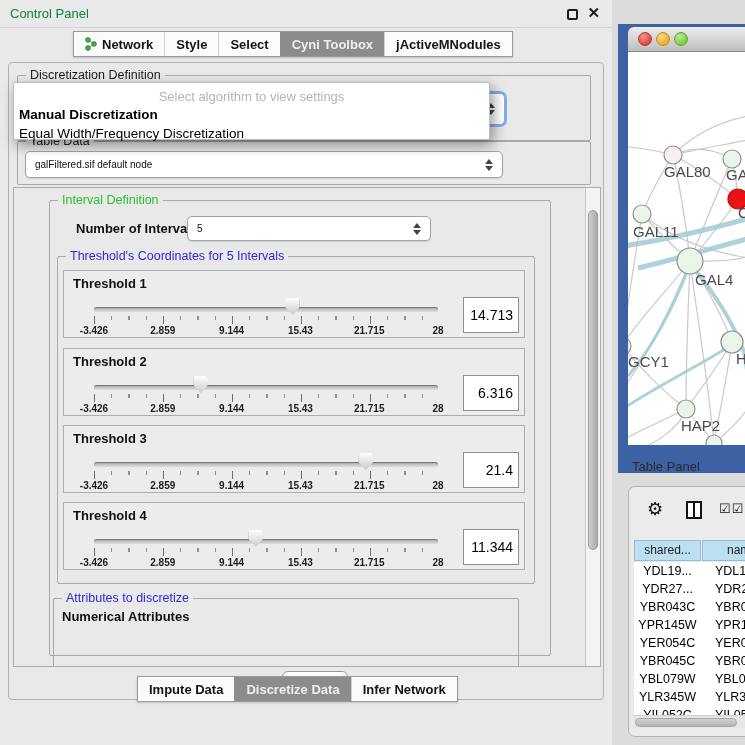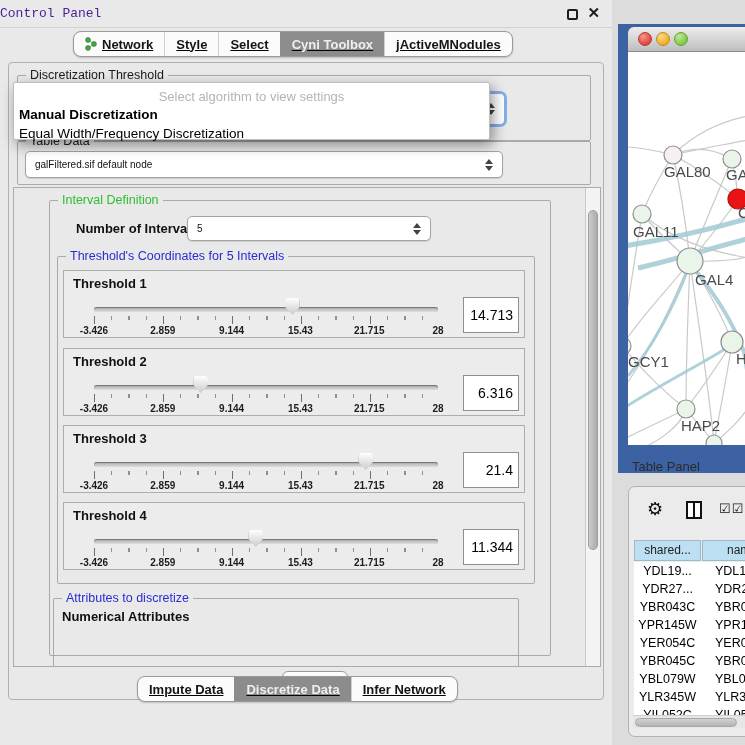--- a/index.html
+++ b/index.html
@@ -3,26 +3,26 @@
 <meta charset="utf-8">
 <style>
   * { box-sizing: border-box; margin: 0; padding: 0; }
   html,body { width:745px; height:745px; overflow:hidden; }
   body { font-family:"Liberation Sans", sans-serif; background:#DCDCDC; position:relative; }
   .abs { position:absolute; }
 
   
   .cp { left:0; top:0; width:612px; height:745px; background:#E9E9E9; }
   .cp-titlebar { left:0; top:0; width:612px; height:28px; background:#E9E9E9; border-bottom:1px solid #D2D2D2; }
-  .cp-title { left:0; top:0; line-height:28px; font-size:13px; color:#4c1d95;font-family:Liberation Mono, monospace; }
+  .cp-title { left:10px; top:0; line-height:28px; font-size:13px; color:#15803d; }
   .float-icon { right:34px; top:9px; width:11px; height:11px; border:2px solid #1c1c1c; border-radius:2px; }
   .close-icon { right:12px; top:4px; font-size:15px; font-weight:bold; color:#1c1c1c; }
 
-  .tabgroup { display:flex; height:26px; border:1px solid #9A9A9A; border-radius:8px; overflow:hidden;
-              background:#FBFBFB; box-shadow:0 1px 2px rgba(0,0,0,.18);text-decoration:underline; }
+  .tabgroup { display:flex; height:26px; border:1px solid #9A9A9A; border-radius:0; overflow:hidden;
+              background:#FBFBFB; box-shadow:0 1px 2px rgba(0,0,0,.18); }
   .tab { padding:0 11px; line-height:23px; font-size:13px; font-weight:bold; color:#141414;
          border-left:1px solid #D0D0D0; white-space:nowrap; display:flex; align-items:center; gap:5px; }
   .tab:first-child { border-left:none; }
   .tab.selected { background:#8C8C8C; color:#EFEFEF; border-left-color:#8C8C8C; }
   .top-tabbar { left:73px; top:31px; }
   .bottom-tabbar { left:137px; top:676px; }
 
   .content { left:8px; top:62px; width:596px; height:638px; background:#E9E9E9;
              border:1px solid #B0B0B0; border-radius:4px; }
 
@@ -158,21 +158,21 @@
         <span>Cyni Toolbox</span>
       </div>
     <div class="tab">
         <span>jActiveMNodules</span>
       </div>
   </div>
 
   <div class="abs content">
 
     <div class="abs group" style="left:8px; top:12px; width:574px; height:66px;">
-      <span class="legend">Discretization Threshold</span>
+      <span class="legend">Discretization Definition</span>
     </div>
     <div class="abs combo-hidden">
       <div class="spin">
           <div class="up"></div>
           <div class="down"></div>
         </div>
     </div>
 
     <div class="abs popup">
       <div class="popup-hint">Select algorithm to view settings</div>

